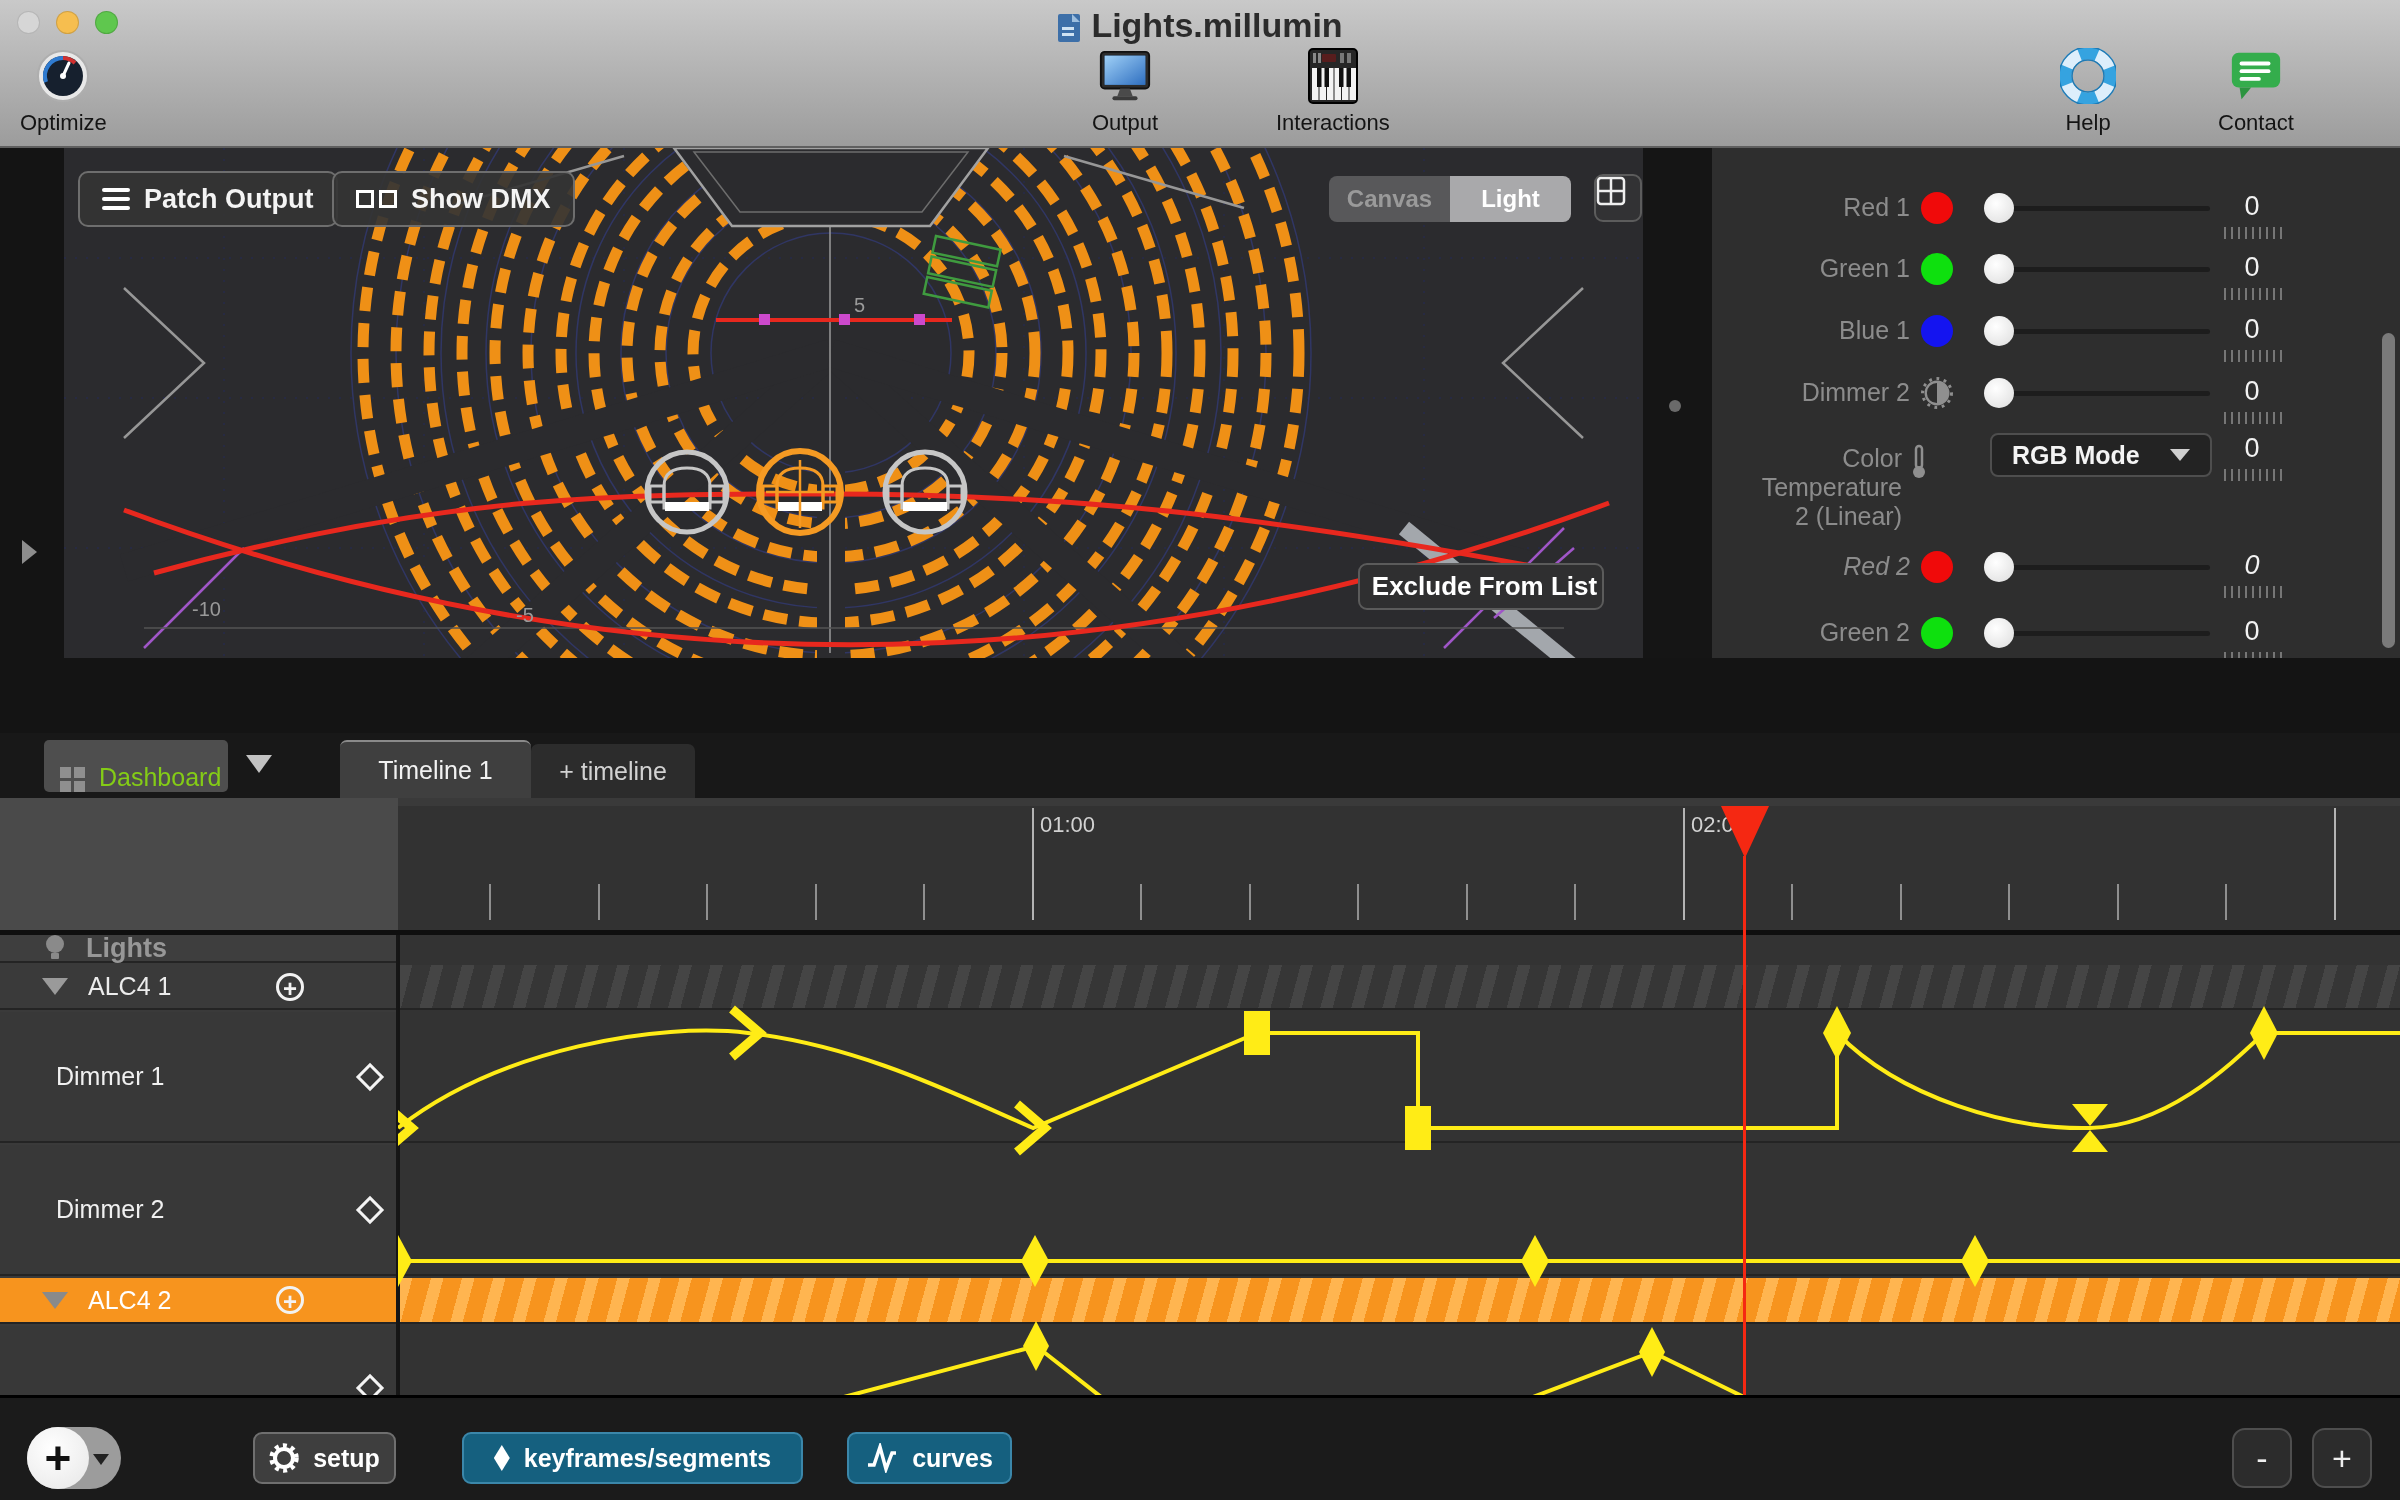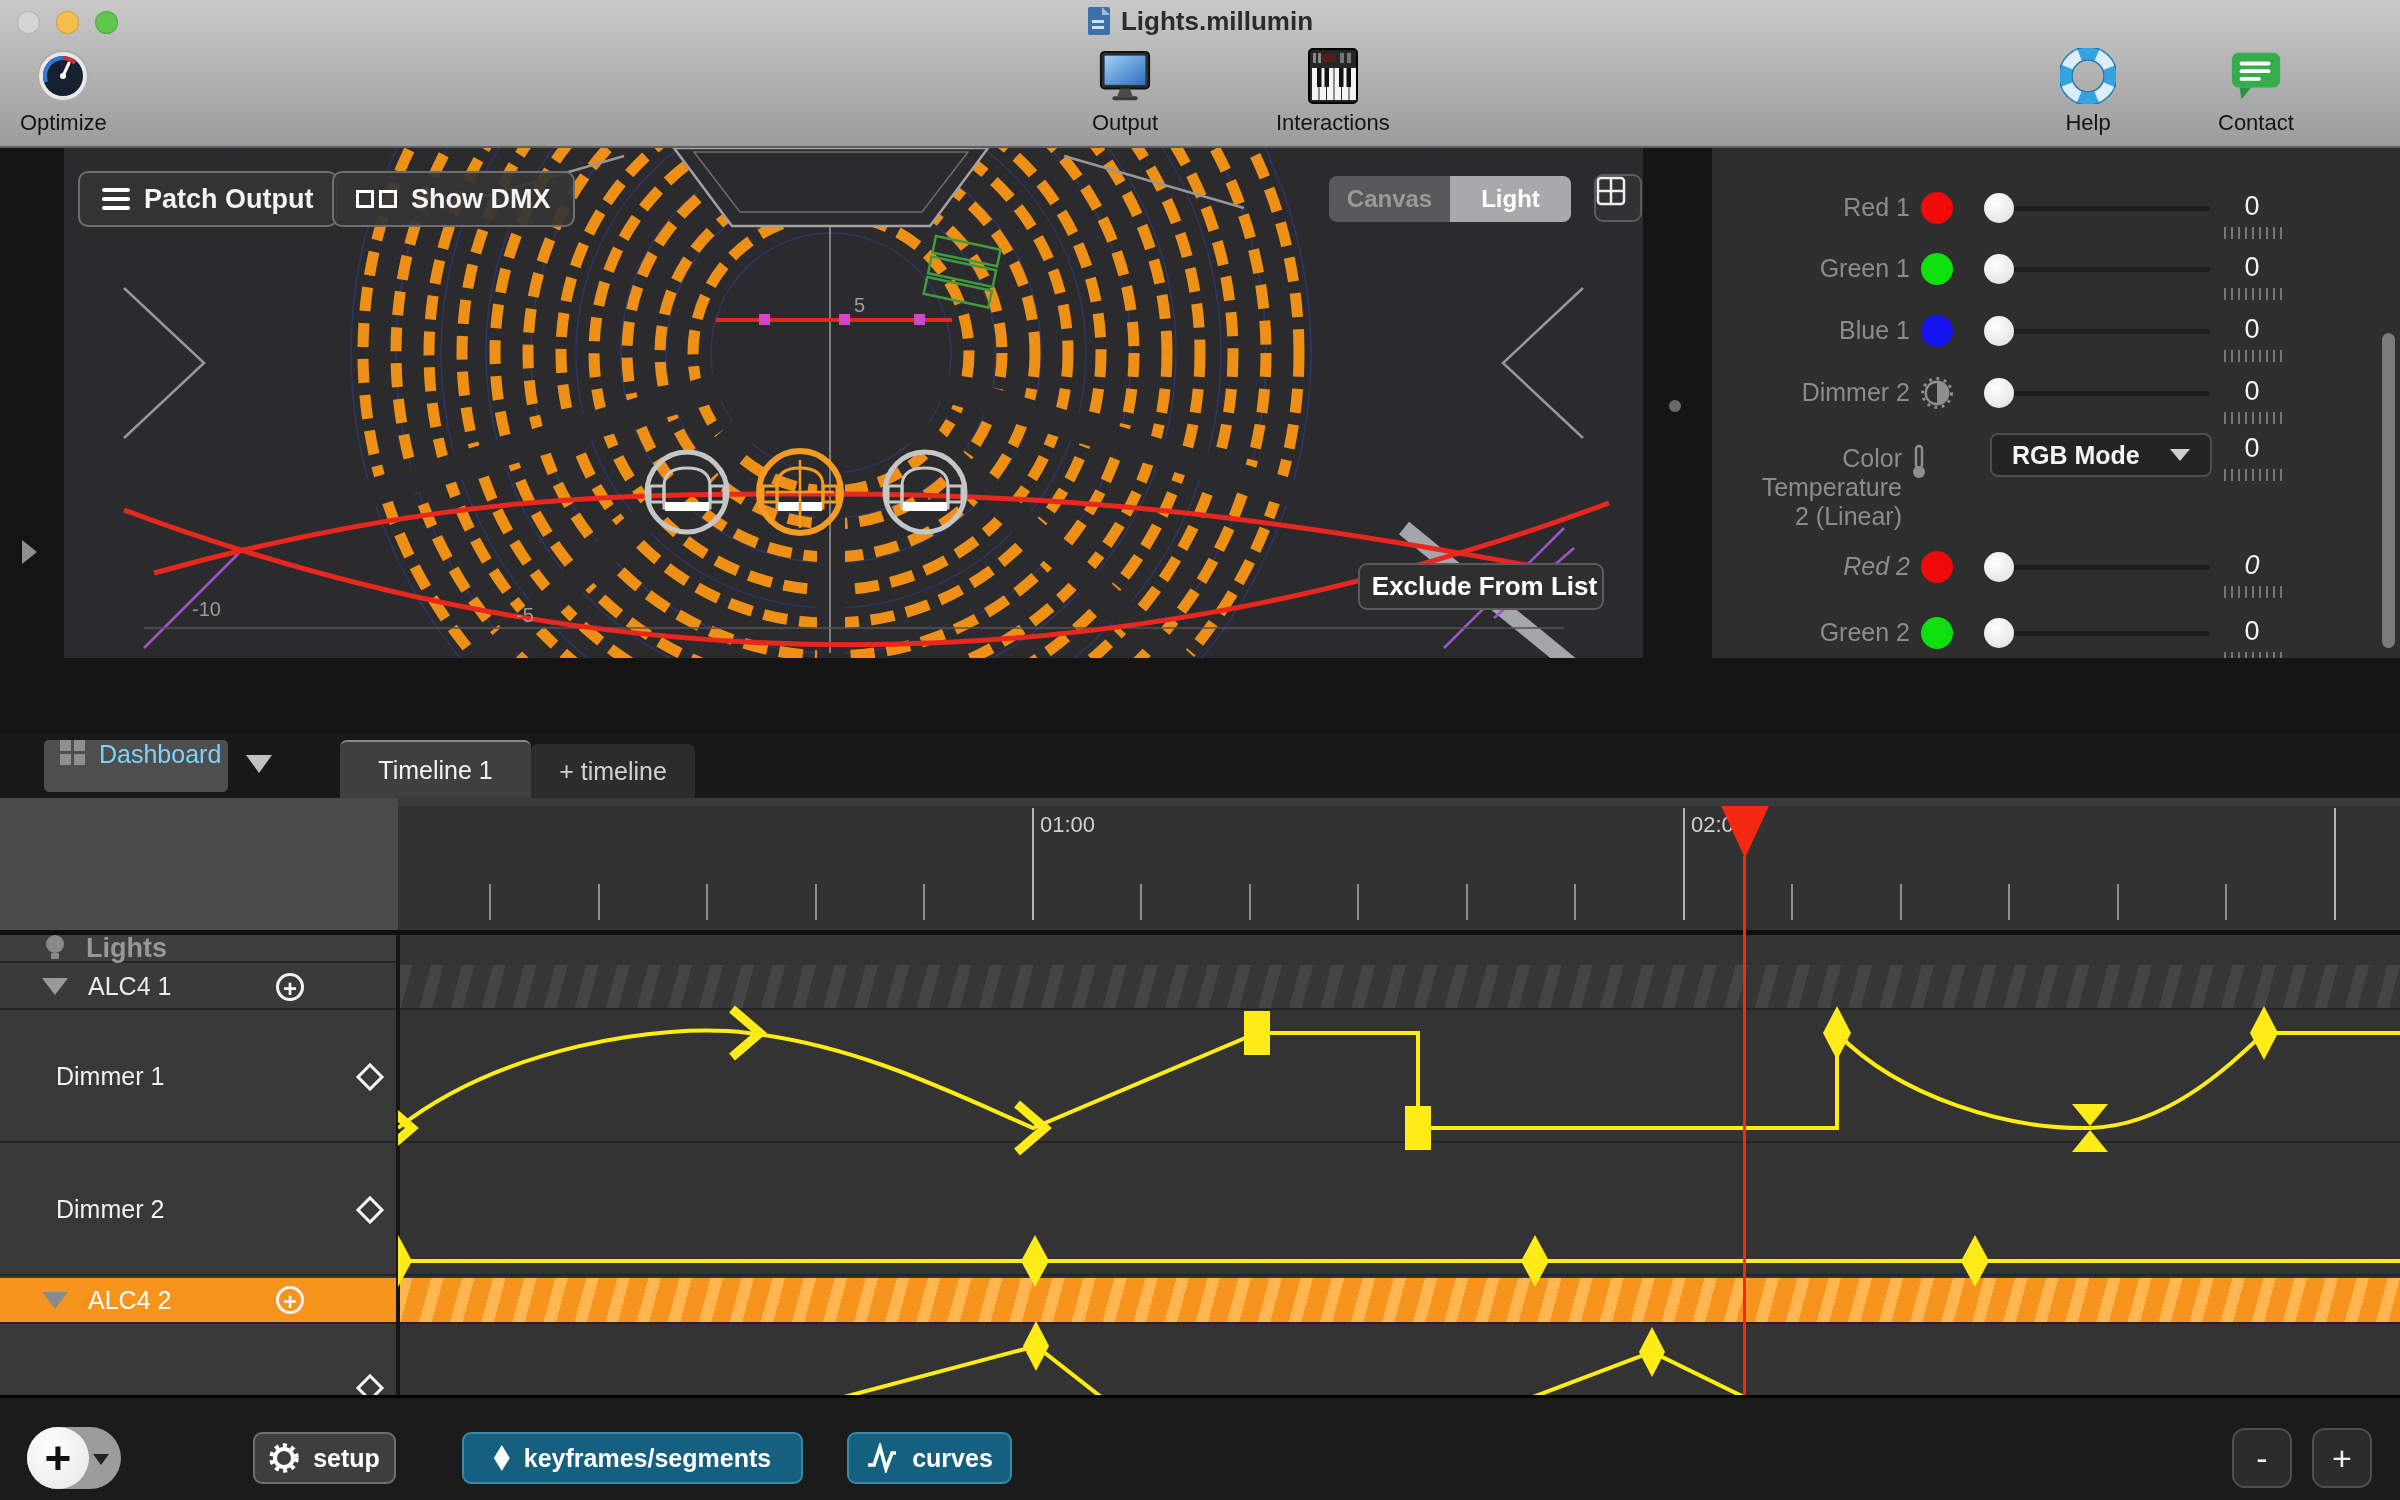--- a/index.html
+++ b/index.html
@@ -8,21 +8,21 @@
 
   
   .topbar{position:absolute;left:0;top:0;width:2400px;height:148px;
     background:linear-gradient(#c9c9c9,#9c9c9c);border-bottom:2px solid #5f5f5f;}
   .traffic{position:absolute;top:11px;left:17px;display:flex;gap:16px;}
   .tl{width:23px;height:23px;border-radius:50%;border:1px solid rgba(0,0,0,.15);}
   .tl.close{background:#d6d6d6;}
   .tl.min{background:#f6be4f;}
   .tl.zoom{background:#5fc74e;}
   .win-title{position:absolute;top:6px;left:0;width:100%;text-align:center;
-    font-size:26px;font-weight:700;color:#2b2b2b;}
+    font-size:34px;font-weight:700;color:#2b2b2b;}
   .win-title .doc{display:inline-block;vertical-align:-6px;margin-right:10px;}
   .tb-item{position:absolute;top:48px;display:flex;flex-direction:column;align-items:center;gap:6px;}
   .tb-item .lab{font-size:22px;color:#141414;}
   .tb-ic{width:56px;height:56px;display:flex;align-items:center;justify-content:center;}
 
   
   .left-strip{position:absolute;left:0;top:148px;width:64px;height:585px;background:#141414;}
   .left-arrow{position:absolute;left:22px;top:392px;width:0;height:0;
     border-top:12px solid transparent;border-bottom:12px solid transparent;border-left:15px solid #8d8d8d;}
   .canvas{position:absolute;left:64px;top:148px;width:1579px;height:510px;background:#2b2b2e;overflow:hidden;}
@@ -64,21 +64,21 @@
   .dropdown{position:absolute;left:278px;top:285px;width:222px;height:44px;border-radius:8px;
     background:#232323;border:2px solid #4e4e4e;color:#f4f4f4;font-size:25px;font-weight:700;
     display:flex;align-items:center;padding:0 20px;}
   .dropdown .caret{margin-left:auto;width:0;height:0;border-left:10px solid transparent;
     border-right:10px solid transparent;border-top:12px solid #cfcfcf;}
   .ins-scroll{position:absolute;left:670px;top:185px;width:13px;height:315px;border-radius:7px;background:#7a7a7a;}
 
   
   .tabstrip{position:absolute;left:0;top:733px;width:2400px;height:65px;background:#181818;}
   .dash-chip{position:absolute;left:44px;top:7px;width:184px;height:52px;background:#4e4e4e;border-radius:5px;
-    display:flex;align-items:flex-start;gap:14px;padding:0 16px;color:#7dd3fc;font-size:25px;}
+    display:flex;align-items:flex-end;gap:14px;padding:0 16px;color:#84cc16;font-size:25px;}
   .dash-grid{display:grid;grid-template-columns:11px 11px;grid-gap:3px;}
   .dash-grid i{width:11px;height:11px;background:#8f8f8f;}
   .dash-caret{position:absolute;left:246px;top:22px;width:0;height:0;border-left:13px solid transparent;
     border-right:13px solid transparent;border-top:18px solid #c2c2c2;}
   .tab{position:absolute;top:7px;height:58px;display:flex;align-items:center;justify-content:center;
     font-size:25px;border-radius:7px 7px 0 0;}
   .tab.active{left:340px;width:191px;background:#3f3f3f;color:#f2f2f2;border-top:2px solid #8a8a8a;}
   .tab.plus{left:531px;width:164px;background:#2c2c2c;color:#d2d2d2;top:11px;height:54px;}
 
   

